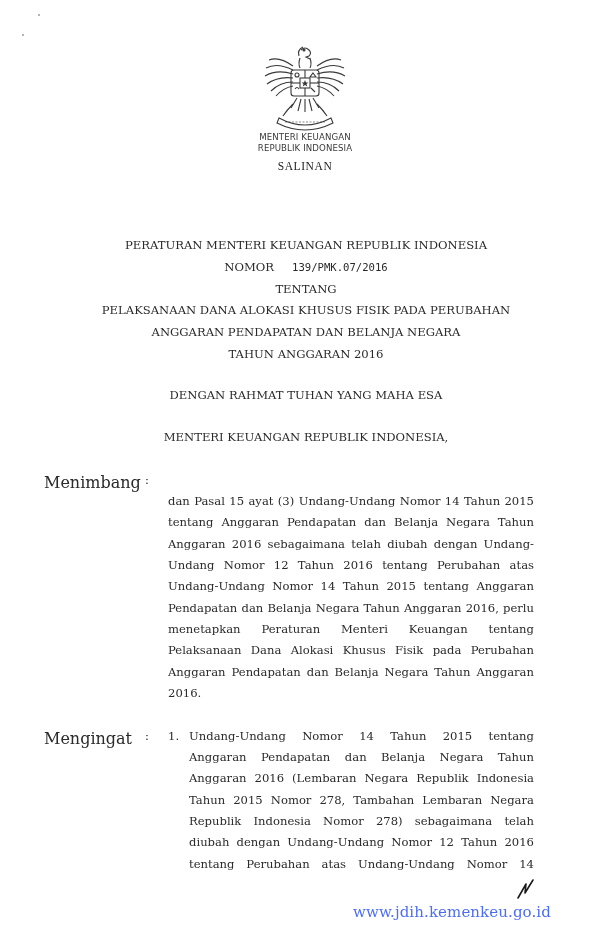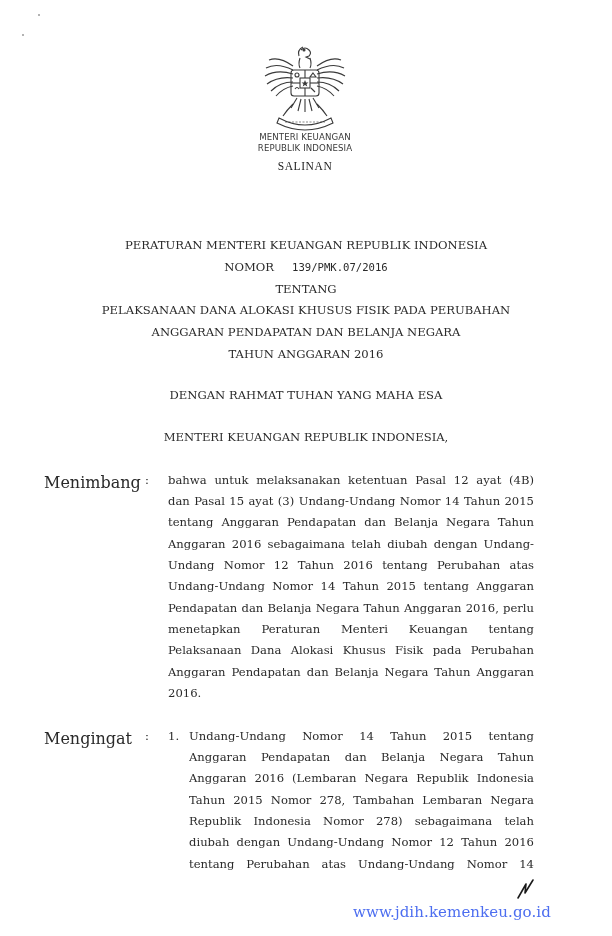--- a/index.html
+++ b/index.html
@@ -123,21 +123,20 @@
   <div class="center-line" style="top:303px;">PELAKSANAAN DANA ALOKASI KHUSUS FISIK PADA PERUBAHAN</div>
   <div class="center-line" style="top:325px;">ANGGARAN PENDAPATAN DAN BELANJA NEGARA</div>
   <div class="center-line" style="top:347px;">TAHUN ANGGARAN 2016</div>
 
   <div class="center-line" style="top:430px;">MENTERI KEUANGAN REPUBLIK INDONESIA,</div>
   <div class="center-line" style="top:388px;">DENGAN RAHMAT TUHAN YANG MAHA ESA</div>
 
   <div class="label" style="top:473px;">Menimbang</div>
   <div class="colon" style="top:473px;">:</div>
 
-  <div class="jline menimbang-line" style="top:473px;">bahwa untuk melaksanakan ketentuan Pasal 12 ayat (4B)</div>
   <div class="jline menimbang-line" style="top:494px;">dan Pasal 15 ayat (3) Undang-Undang Nomor 14 Tahun 2015</div>
   <div class="jline menimbang-line" style="top:515px;">tentang Anggaran Pendapatan dan Belanja Negara Tahun</div>
   <div class="jline menimbang-line" style="top:537px;">Anggaran 2016 sebagaimana telah diubah dengan Undang-</div>
   <div class="jline menimbang-line" style="top:558px;">Undang Nomor 12 Tahun 2016 tentang Perubahan atas</div>
   <div class="jline menimbang-line" style="top:579px;">Undang-Undang Nomor 14 Tahun 2015 tentang Anggaran</div>
   <div class="jline menimbang-line" style="top:601px;">Pendapatan dan Belanja Negara Tahun Anggaran 2016, perlu</div>
   <div class="jline menimbang-line" style="top:622px;">menetapkan Peraturan Menteri Keuangan tentang</div>
   <div class="jline menimbang-line" style="top:643px;">Pelaksanaan Dana Alokasi Khusus Fisik pada Perubahan</div>
   <div class="jline menimbang-line" style="top:665px;">Anggaran Pendapatan dan Belanja Negara Tahun Anggaran</div>
   <div class="jline menimbang-line last" style="top:686px;">2016.</div>

